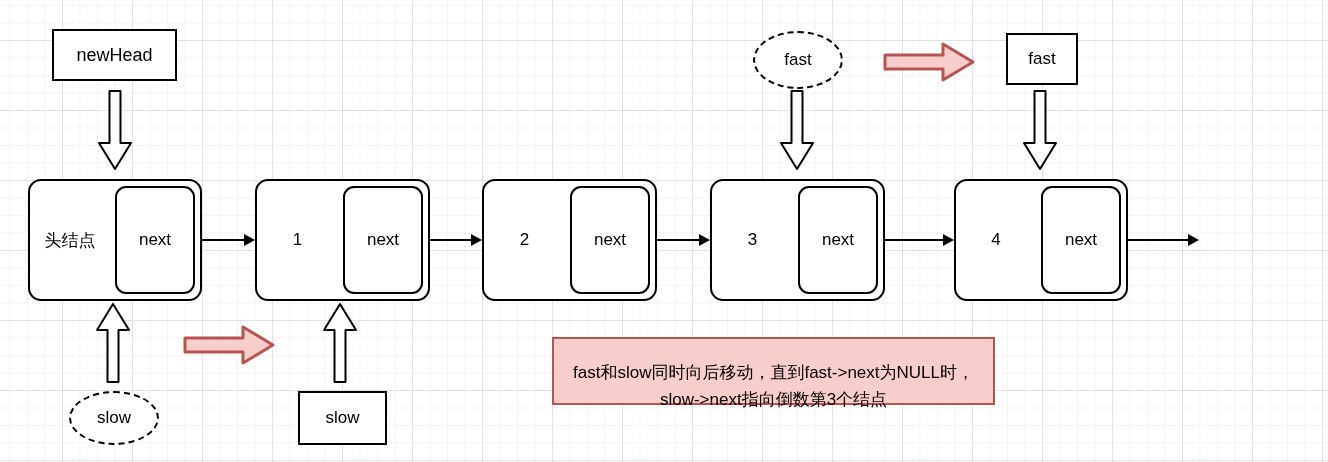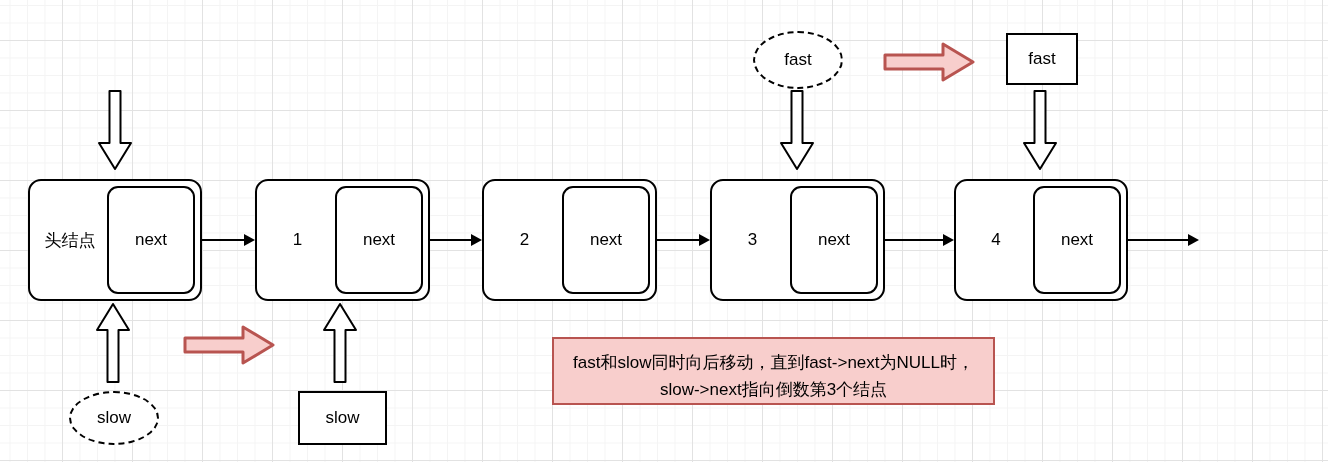--- a/index.html
+++ b/index.html
@@ -34,21 +34,21 @@
   }
   .node .value {
     position: absolute;
     left: 0; right: 90px; top: 0; bottom: 0;
     display: flex; align-items: center; justify-content: center;
     font-size: 17px;
   }
   .node .next {
     position: absolute;
     right: 5px; top: 5px; bottom: 5px;
-    width: 88px;
+    width: 80px;
     background: #fff;
     border: 2px solid #000;
     border-radius: 11px;
     display: flex; align-items: center; justify-content: center;
     font-size: 17px;
     box-sizing: border-box;
   }
 
   .terminator {
     position: absolute;
@@ -97,35 +97,38 @@
     display: flex; align-items: center; justify-content: center;
     font-size: 17px;
     box-sizing: border-box;
   }
 
   .note {
     position: absolute;
     left: 552px; top: 337px; width: 443px; height: 68px;
     background: #f8cecc;
     border: 2px solid #b85450;
-    display: flex; align-items: flex-end; justify-content: center;
+    display: flex; align-items: flex-start; justify-content: center;
     text-align: center;
     font-size: 17px;
     line-height: 1.6;
-    padding: 0 8px;
+    padding: 20px 8px;
     box-sizing: border-box;
   }
 
   svg { display: block; }
 </style>
 </head>
 <body>
 
 <div class="canvas">
 
+  <div class="label-box" style="left:52px; top:29px; width:125px; height:52px;">
+    <span>newHead</span>
+  </div>
   <div class="abs" style="left:98px; top:90px; width:34px; height:80px;">
     <svg width="34" height="80" viewBox="0 0 34 80">
       <path d="M11.5 1 H22.5 V53 H33 L17 79 L1 53 H11.5 Z" fill="#ffffff" stroke="#000000" stroke-width="2" stroke-linejoin="round"></path>
     </svg>
   </div>
 
   <div class="ellipse" style="left:753px; top:31px; width:90px; height:58px;">
     <span>fast</span>
   </div>
   <div class="abs" style="left:780px; top:90px; width:34px; height:80px;">

